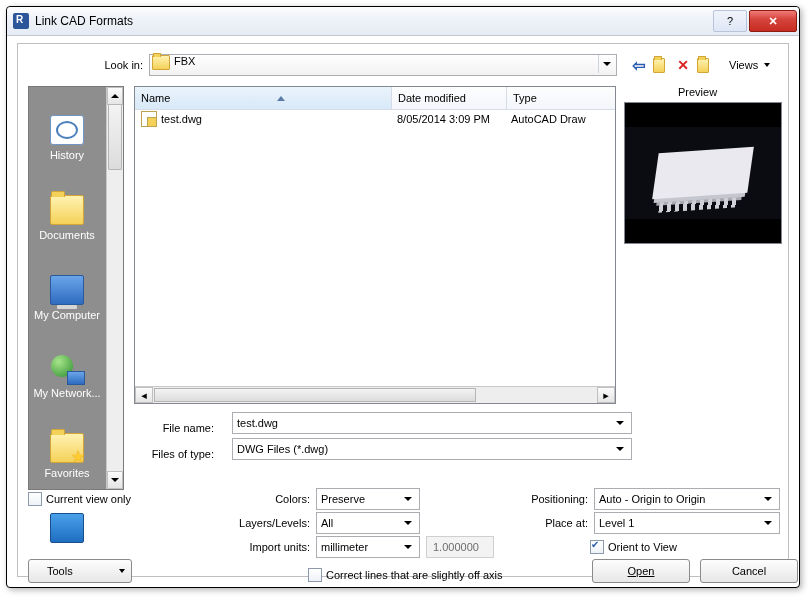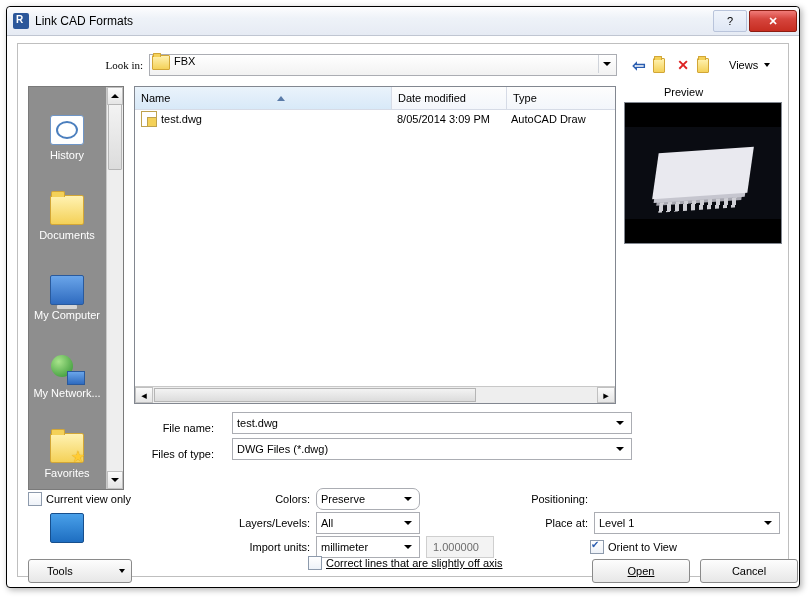--- a/index.html
+++ b/index.html
@@ -7,21 +7,21 @@
   .titlebar { height:28px; background:linear-gradient(#fdfdfe,#eef2f8 40%,#e6ebf4); border-top-left-radius:4px; border-top-right-radius:4px; display:flex; align-items:center; border-bottom:1px solid #c0c6d2;}
   .titlebar .app-icon { width:16px; height:16px; margin:0 6px; background:#2b579a; position:relative; border-radius:2px;}
   .titlebar .app-icon::after{content:"R"; color:#fff; font-weight:bold; font-size:10px; position:absolute; left:3px; top:1px;}
   .titlebar .title { flex:1; font-size:12px; }
   .titlebar .tbtn { width:32px; height:20px; display:flex; align-items:center; justify-content:center; border:1px solid transparent; border-radius:2px; margin-right:2px;}
   .titlebar .help-btn { background:linear-gradient(#f0f4fb,#dfe7f5); border-color:#b9c4db;}
   .titlebar .close-btn { width:46px; background:linear-gradient(#f07b78,#d6453d 40%,#c72d21); border:1px solid #8d1d12; color:#fff; font-weight:bold; border-top-right-radius:3px;}
   .inner { position:absolute; left:10px; top:36px; right:10px; bottom:10px; border:1px solid #bfbfbf; background:#fff;}
   .lookin-row { position:absolute; left:0; top:10px; right:0; height:22px; display:flex; align-items:center;}
   .label-r { text-align:right; }
-  .lookin-row .lbl { width:125px; padding-right:6px;font-family:Liberation Serif, serif;}
+  .lookin-row .lbl { width:125px; padding-right:6px;}
   .lookin-select { flex:0 0 462px; height:20px; border:1px solid #abadb3; background:linear-gradient(#fff,#f2f2f2); display:flex; align-items:flex-start; padding:0 2px;}
   .folder-ic { width:16px; height:13px; background:linear-gradient(#fff2b2,#f4d158); border:1px solid #d2a636; border-radius:1px; margin-right:4px; position:relative;}
   .folder-ic::before{content:""; position:absolute; left:0; top:-3px; width:6px; height:3px; background:#f4d158; border:1px solid #d2a636; border-bottom:none; border-radius:1px 1px 0 0;}
   .lookin-select .dd { margin-left:auto; width:15px; height:18px; display:flex; align-items:center; justify-content:center; border-left:1px solid #cfd3da;}
   .arrow-down { width:0;height:0;border-left:4px solid transparent;border-right:4px solid transparent;border-top:4px solid #000;}
   .nav-icons { display:flex; gap:6px; margin-left:14px; align-items:center;}
   .ic { width:16px; height:16px; display:flex; align-items:center; justify-content:center;}
   .back-arrow { color:#2a5db0; font-size:16px; font-weight:bold;}
   .red-x { color:#d22; font-weight:bold; font-size:14px;}
   .views-btn { display:flex; align-items:center; gap:4px; margin-left:6px; padding:0 4px;}
@@ -55,21 +55,21 @@
   .fl-row .c { padding-left:6px; overflow:hidden; white-space:nowrap;}
   .fl-row .c.name{width:250px; display:flex; align-items:center; gap:4px;}
   .fl-row .c.date{width:108px;} .fl-row .c.type{flex:1;}
   .dwg-ic { width:14px; height:14px; background:#fff; border:1px solid #bfa24d; position:relative;}
   .dwg-ic::after{content:""; position:absolute; right:-1px; bottom:-1px; width:8px; height:8px; background:#f4d158; border:1px solid #bfa24d;}
   .fl-hscroll{ position:absolute; left:0; right:0; bottom:0; height:16px; background:#eee; border-top:1px solid #c8c8c8; display:flex;}
   .fl-hscroll .sc-btn{ width:16px; height:14px;}
   .fl-hscroll .track{ flex:1; position:relative;}
   .fl-hscroll .thumb{ position:absolute; left:1px; top:1px; bottom:1px; width:320px; background:linear-gradient(#f3f3f3,#dcdcdc); border:1px solid #b5b5b5;}
 
-  .preview-lbl{ position:absolute; left:606px; top:42px;padding-left:40px;}
+  .preview-lbl{ position:absolute; left:620px; top:42px;padding-left:40px;}
   .preview-box{ position:absolute; left:606px; top:58px; width:156px; height:140px; border:1px solid #828790; background:#000;}
   .preview-box .strip-top{height:24px; background:#000;}
   .preview-box .img{height:92px; background:#0a0c12; display:flex; align-items:center; justify-content:center;}
   .model{ width:94px; height:46px; background:#e9e9ef; transform:skewX(-12deg) rotate(-4deg); box-shadow:0 6px 0 -2px #c6c6cf, 0 12px 0 -5px #a9a9b2; position:relative;}
   .model::after{content:""; position:absolute; left:8px; right:8px; bottom:-14px; height:10px; background:repeating-linear-gradient(90deg,#d0d0d6 0 4px, transparent 4px 8px);}
   .preview-box .strip-bot{height:24px; background:#000;}
 
   .field-row{ position:absolute; left:116px; height:22px; display:flex; align-items:flex-end;gap:12px;}
   .field-row .lbl{ width:80px; text-align:right; padding-right:6px;}
   .combo{ height:20px; border:1px solid #abadb3; background:#fff; display:flex; align-items:center; padding:0 4px;}
@@ -206,21 +206,21 @@
     </div>
 
     <div class="bottom-area">
       <div class="opt-row" style="left:0; top:0;">
         <span class="chk"></span>
         <span>Current view only</span>
       </div>
 
       <div class="opt-row" style="left:196px; top:0;">
         <div class="opt-lbl">Colors:</div>
-        <div class="combo" style="width:94px;border-radius:7px;">
+        <div class="combo" style="width:94px;">
             <span>Preserve</span>
             <span class="dd">
               <span class="arrow-down"></span>
             </span>
           </div>
       </div>
       <div class="opt-row" style="left:196px; top:24px;">
         <div class="opt-lbl">Layers/Levels:</div>
         <div class="combo" style="width:94px;align-items:center;">
             <span>All</span>
@@ -232,27 +232,33 @@
       <div class="opt-row" style="left:196px; top:48px;">
         <div class="opt-lbl">Import units:</div>
         <div class="combo" style="width:94px;">
             <span>millimeter</span>
             <span class="dd">
               <span class="arrow-down"></span>
             </span>
           </div>
         <div class="readonly-box" style="margin-left:6px;">1.000000</div>
       </div>
-      <div class="opt-row" style="left:280px; top:64px;text-decoration:underline;">
+      <div class="opt-row" style="left:280px; top:76px;">
         <span class="chk"></span>
         <span>Correct lines that are slightly off axis</span>
       </div>
 
       <div class="opt-row" style="left:488px; top:0;">
         <div class="opt-lbl" style="width:72px;">Positioning:</div>
+        <div class="combo" style="width:176px;">
+            <span>Auto - Origin to Origin</span>
+            <span class="dd">
+              <span class="arrow-down"></span>
+            </span>
+          </div>
       </div>
       <div class="opt-row" style="left:488px; top:24px;">
         <div class="opt-lbl" style="width:72px;">Place at:</div>
         <div class="combo" style="width:176px;">
             <span>Level 1</span>
             <span class="dd">
               <span class="arrow-down"></span>
             </span>
           </div>
       </div>

